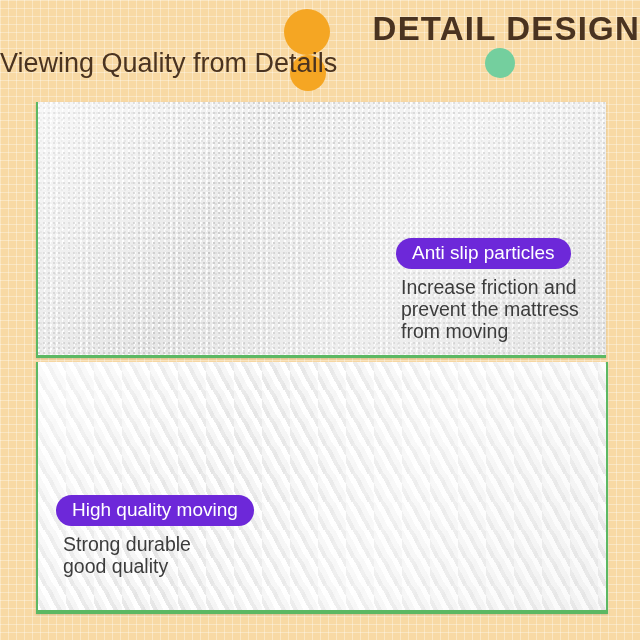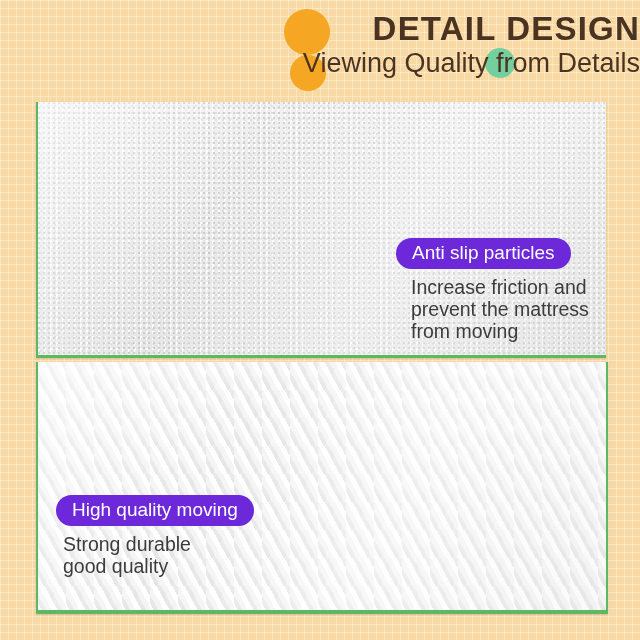--- a/index.html
+++ b/index.html
@@ -23,21 +23,21 @@
   #dot-orange-1{width:46px;height:46px;background:#f5a623;left:284px;top:9px;}
   #dot-orange-2{width:36px;height:36px;background:#f5a623;left:290px;top:55px;}
   #dot-green-1{width:30px;height:30px;background:#74cf9e;left:485px;top:48px;}
   #title{
     position:absolute;left:0;top:10px;width:640px;text-align:right;
     font-size:33px;font-weight:bold;letter-spacing:1.2px;
     color:#4a3320;font-family:"Liberation Sans", sans-serif;
     z-index:3;
   }
   #subtitle{
-    position:absolute;left:0;top:48px;width:640px;text-align:right;
+    position:absolute;left:0;top:48px;width:640px;text-align:left;
     font-size:27px;font-weight:400;color:#4a3320;
     font-family:"Liberation Sans", sans-serif;
     z-index:3;
   }
   
   .panel{
     position:absolute;left:36px;width:568px;
     background:#f4f4f4;overflow:hidden;
   }
   #panel-top{
@@ -106,21 +106,21 @@
   .desc{
     color:#3c3c3c;
     font-size:19.5px;
     line-height:1.12;
     margin-top:8px;
     white-space:pre-line;
     font-family:"Liberation Sans", sans-serif;
   }
   #callout-top{position:absolute;left:396px;top:238px;z-index:5;}
   #callout-bottom{position:absolute;left:56px;top:495px;z-index:5;}
-  #callout-top .desc{margin-left:15px;}
+  #callout-top .desc{margin-left:5px;}
   #callout-bottom .desc{margin-left:7px;}
 </style>
 </head>
 <body>
 
 <div id="bg-grid"></div>
 
 <div id="header">
   <div class="deco-dot" id="dot-orange-1"></div>
   <div class="deco-dot" id="dot-orange-2"></div>

